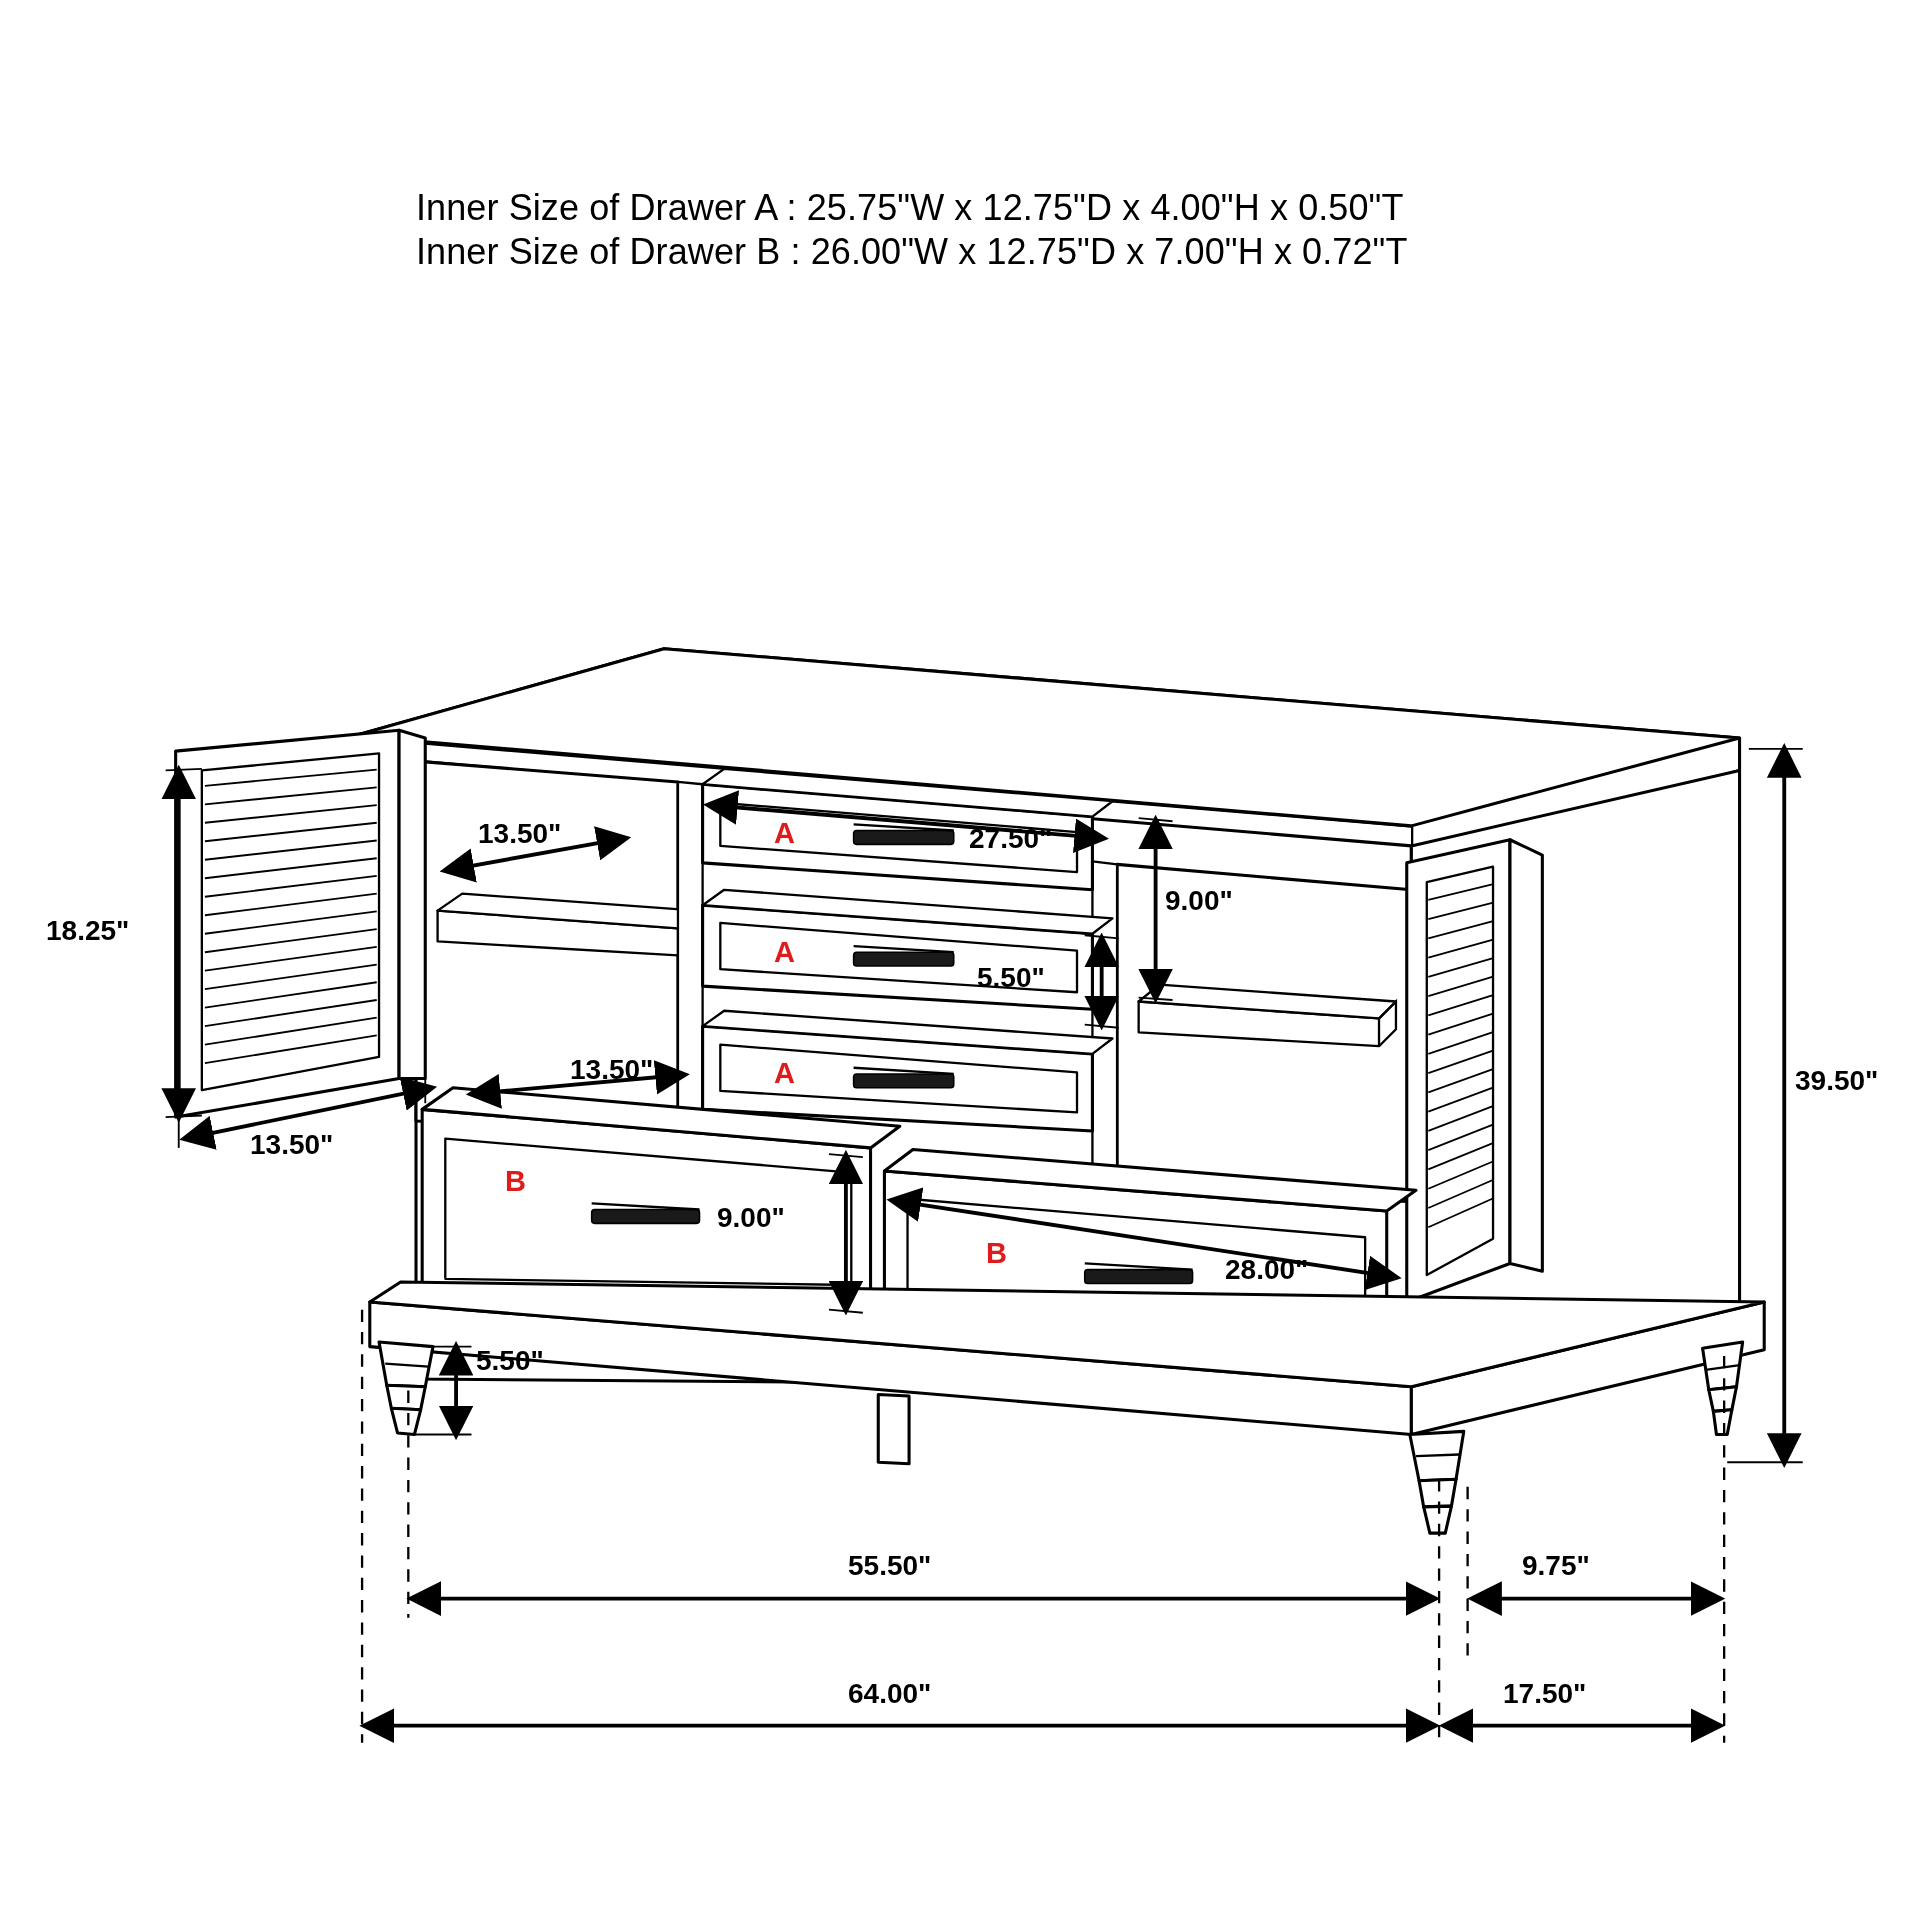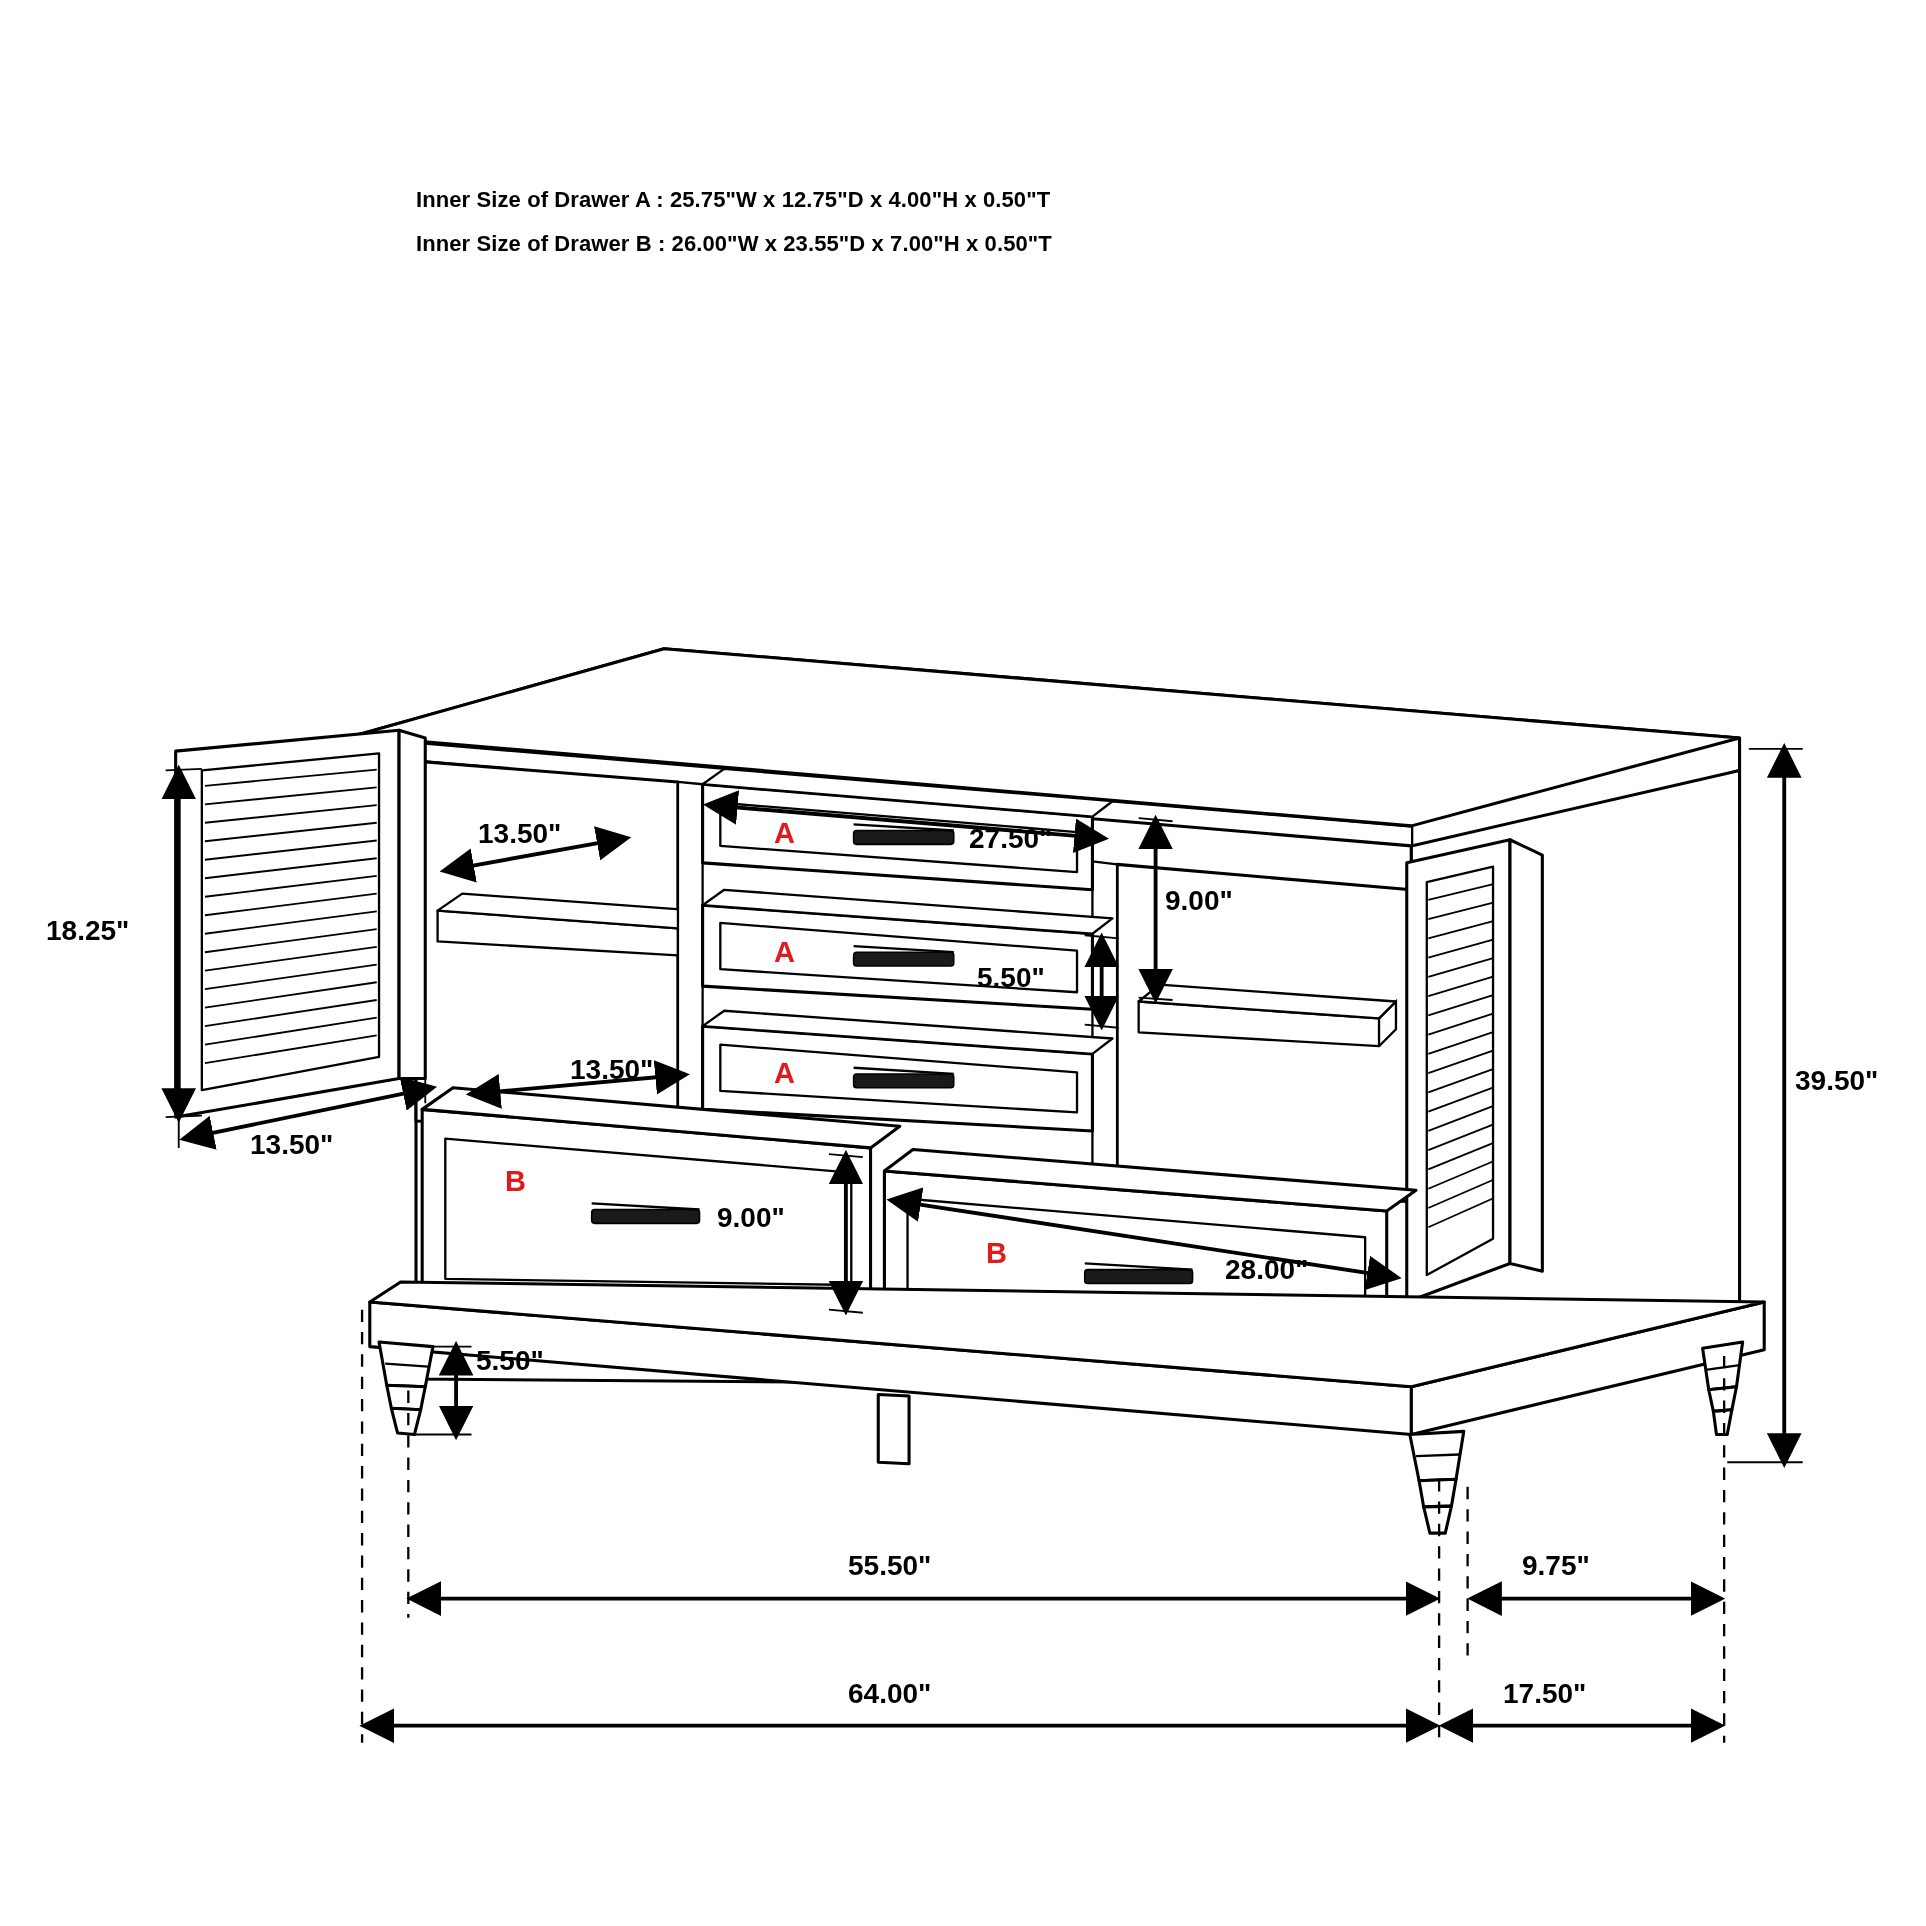--- a/index.html
+++ b/index.html
@@ -1,18 +1,18 @@
 <!DOCTYPE html>
 <html style="font-size:12.3px"><head>
 <meta charset="utf-8">
 <style>
   html,body{margin:0;padding:0;background:#ffffff;}
   body{width:1926px;height:1926px;position:relative;overflow:hidden;
        font-family:"Liberation Sans", sans-serif;color:#000;}
-  .spec{position:absolute;font-weight:bold;font-size:22px;letter-spacing:0.1px;white-space:nowrap;}
+  .spec{position:absolute;font-weight:normal;font-size:36px;letter-spacing:0.1px;white-space:nowrap;}
   #spec-a{left:416px;top:187px;}
   #spec-b{left:416px;top:231px;}
 
   .dim{position:absolute;font-weight:bold;font-size:28px;white-space:nowrap;}
   .lbl-red{position:absolute;font-weight:bold;font-size:29px;color:#e01b1b;white-space:nowrap;}
 
   svg.canvas{position:absolute;left:0;top:0;width:1926px;height:1926px;}
 
   .wht{fill:#ffffff;stroke:#000000;stroke-width:4;stroke-linejoin:round;}
   .wht2{fill:#ffffff;stroke:#000000;stroke-width:3;stroke-linejoin:round;}
@@ -264,21 +264,21 @@
   <g>
     <line class="arrw" x1="474" y1="2240" x2="1862" y2="2240" marker-start="url(#ahs)" marker-end="url(#ah)"></line>
   </g>
 
   <g>
     <line class="arrw" x1="1875" y1="2240" x2="2232" y2="2240" marker-start="url(#ahs)" marker-end="url(#ah)"></line>
   </g>
 </svg>
 
 <div class="spec" id="spec-a">Inner Size of Drawer A : 25.75"W x 12.75"D x 4.00"H x 0.50"T</div>
-<div class="spec" id="spec-b">Inner Size of Drawer B : 26.00"W x 23.55"D x 7.00"H x 0.50"T</div>
+<div class="spec" id="spec-b">Inner Size of Drawer B : 26.00"W x 12.75"D x 7.00"H x 0.72"T</div>
 
 <div class="lbl-red" style="left:774px;top:817px;">A</div>
 <div class="lbl-red" style="left:774px;top:936px;">A</div>
 <div class="lbl-red" style="left:774px;top:1057px;">A</div>
 <div class="lbl-red" style="left:505px;top:1165px;">B</div>
 <div class="lbl-red" style="left:986px;top:1237px;">B</div>
 
 <div class="dim" style="left:46px;top:915px;">18.25"</div>
 <div class="dim" style="left:478px;top:818px;">13.50"</div>
 <div class="dim" style="left:570px;top:1054px;">13.50"</div>

